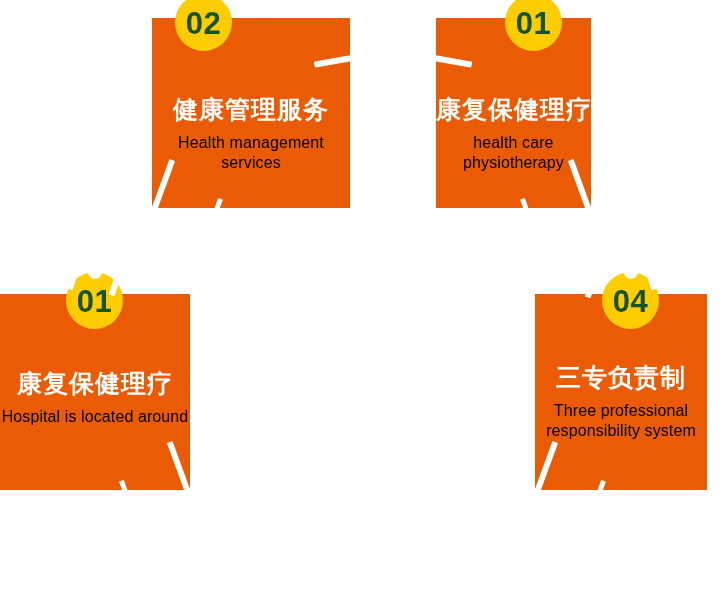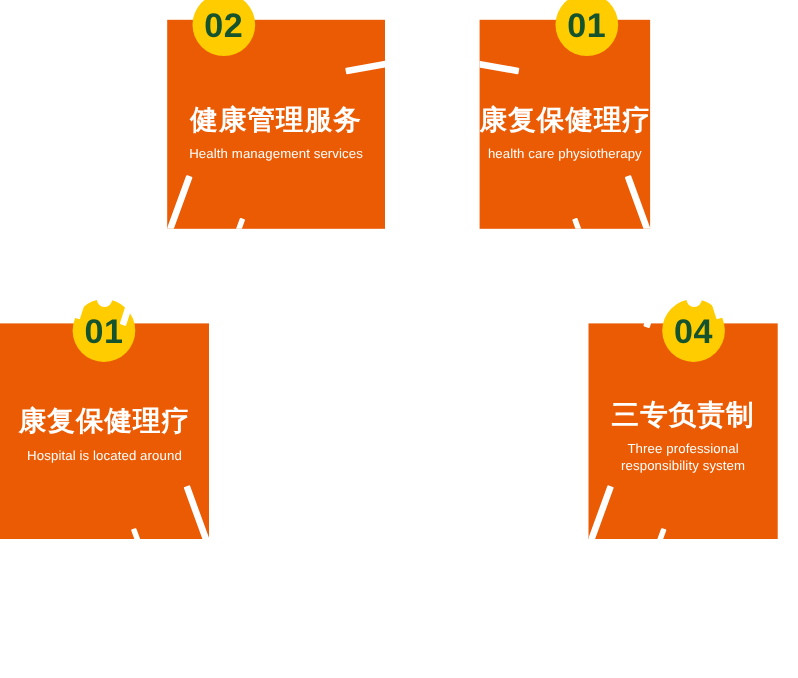--- a/index.html
+++ b/index.html
@@ -41,22 +41,22 @@
   }
   .title-cn {
     color: #ffffff;
     font-size: 25px;
     font-weight: bold;
     letter-spacing: 1px;
     line-height: 1.1;
     white-space: nowrap;
   }
   .title-en {
-    color: #ffffff;
-    font-size: 12px;
+    color: #000000;
+    font-size: 16px;
     font-weight: normal;
     line-height: 1.25;
     margin-top: 9px;
     letter-spacing: 0.1px;
   }
 
   
   .badge {
     position: absolute;
     width: 57px;

